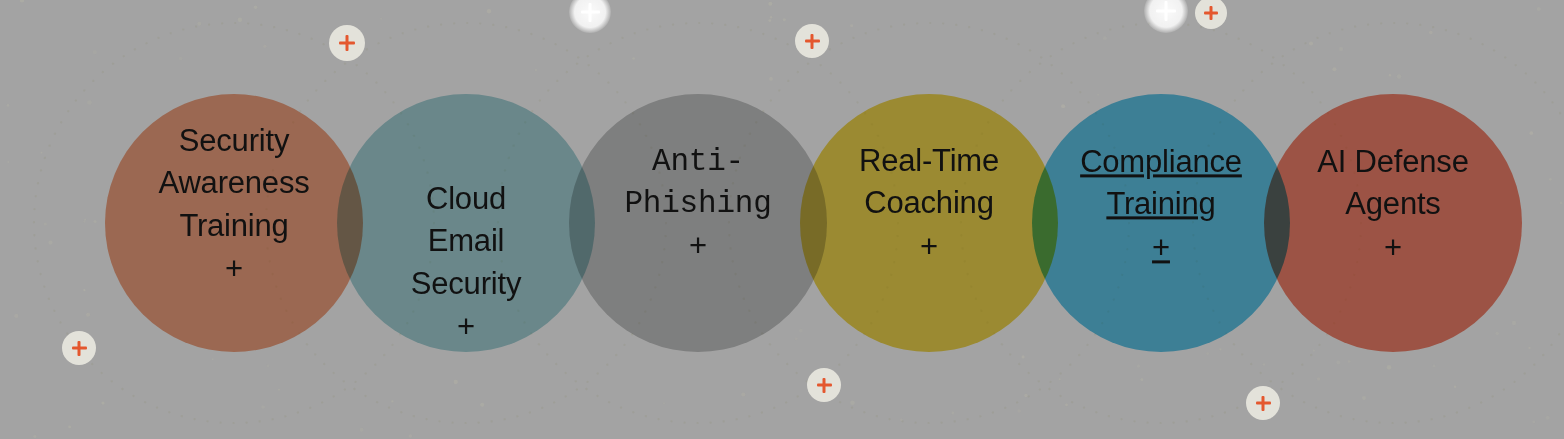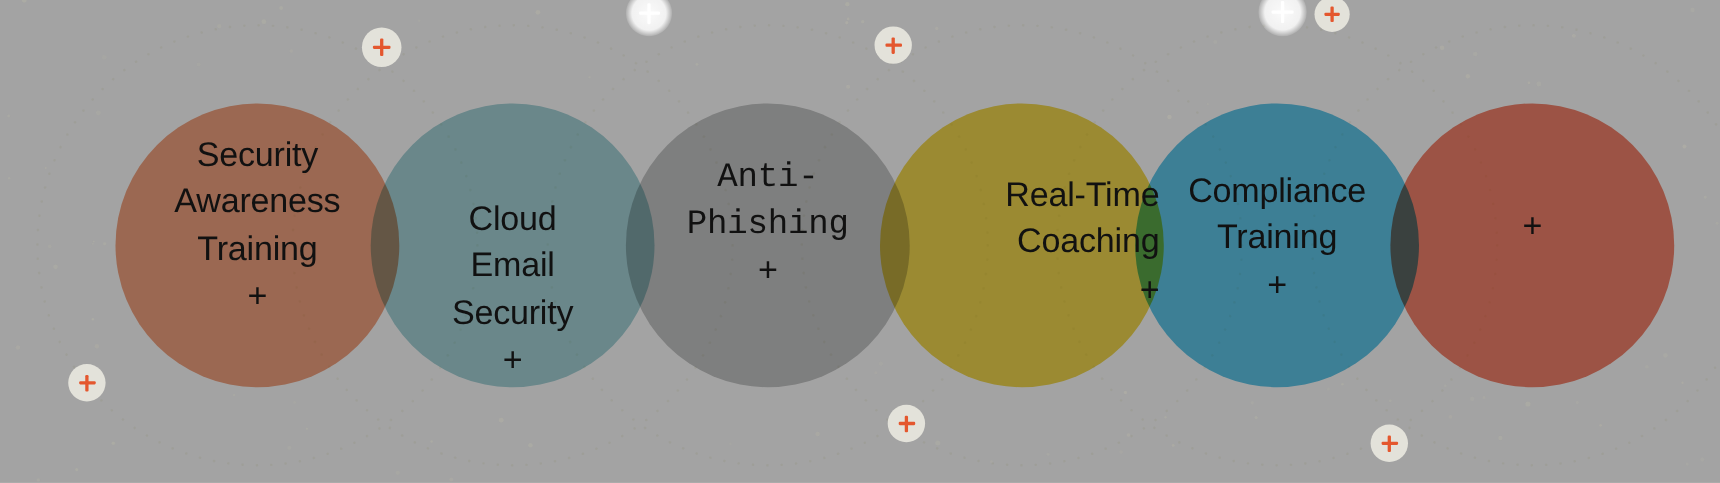--- a/index.html
+++ b/index.html
@@ -208,25 +208,26 @@
 
   <div id="label-layer">
       <div class="node-label" style="left: 234px; top: 205px;"><span>Security
 Awareness
 Training</span><span class="node-plus">+</span></div>
       <div class="node-label" style="left: 466px; top: 216px; margin-top: 47px;"><span>Cloud
 Email
 Security</span><span class="node-plus">+</span></div>
       <div class="node-label" style="left: 698px; top: 205px; font-family: Liberation Mono, monospace;"><span>Anti-
 Phishing</span><span class="node-plus">+</span></div>
-      <div class="node-label" style="left: 929px; top: 220px; text-align: right;"><span>Real-Time
+      <div class="node-label" style="left: 929px; top: 204px;"><span>Real-Time
 Coaching</span><span class="node-plus">+</span></div>
-      <div class="node-label" style="left: 1161px; top: 216px;"><span>Compliance
+      <div class="node-label" style="left: 1161px; top: 205px; text-decoration: underline;"><span>Compliance
 Training</span><span class="node-plus">+</span></div>
-      <div class="node-label" style="left: 1393px; top: 205px;"><span class="node-plus">+</span></div>
+      <div class="node-label" style="left: 1393px; top: 205px;"><span>AI Defense
+Agents</span><span class="node-plus">+</span></div>
     </div>
 
   <div id="badge-layer">
       <div class="badge" style="left: 347px; top: 43px; width: 36px; height: 36px; background: rgb(227, 226, 218);">
         <span class="badge-plus" style="width: 16px; height: 16px; color: rgb(228, 87, 46);"></span>
       </div>
       <div class="badge" style="left: 590px; top: 12px; width: 42px; height: 42px; background: radial-gradient(circle, rgba(255, 255, 255, 0.95) 0%, rgba(255, 255, 255, 0.85) 52%, rgba(255, 255, 255, 0) 74%);">
         <span class="badge-plus" style="width: 19px; height: 19px; color: rgb(255, 255, 255);"></span>
       </div>
       <div class="badge" style="left: 812px; top: 41px; width: 34px; height: 34px; background: rgb(227, 226, 218);">

